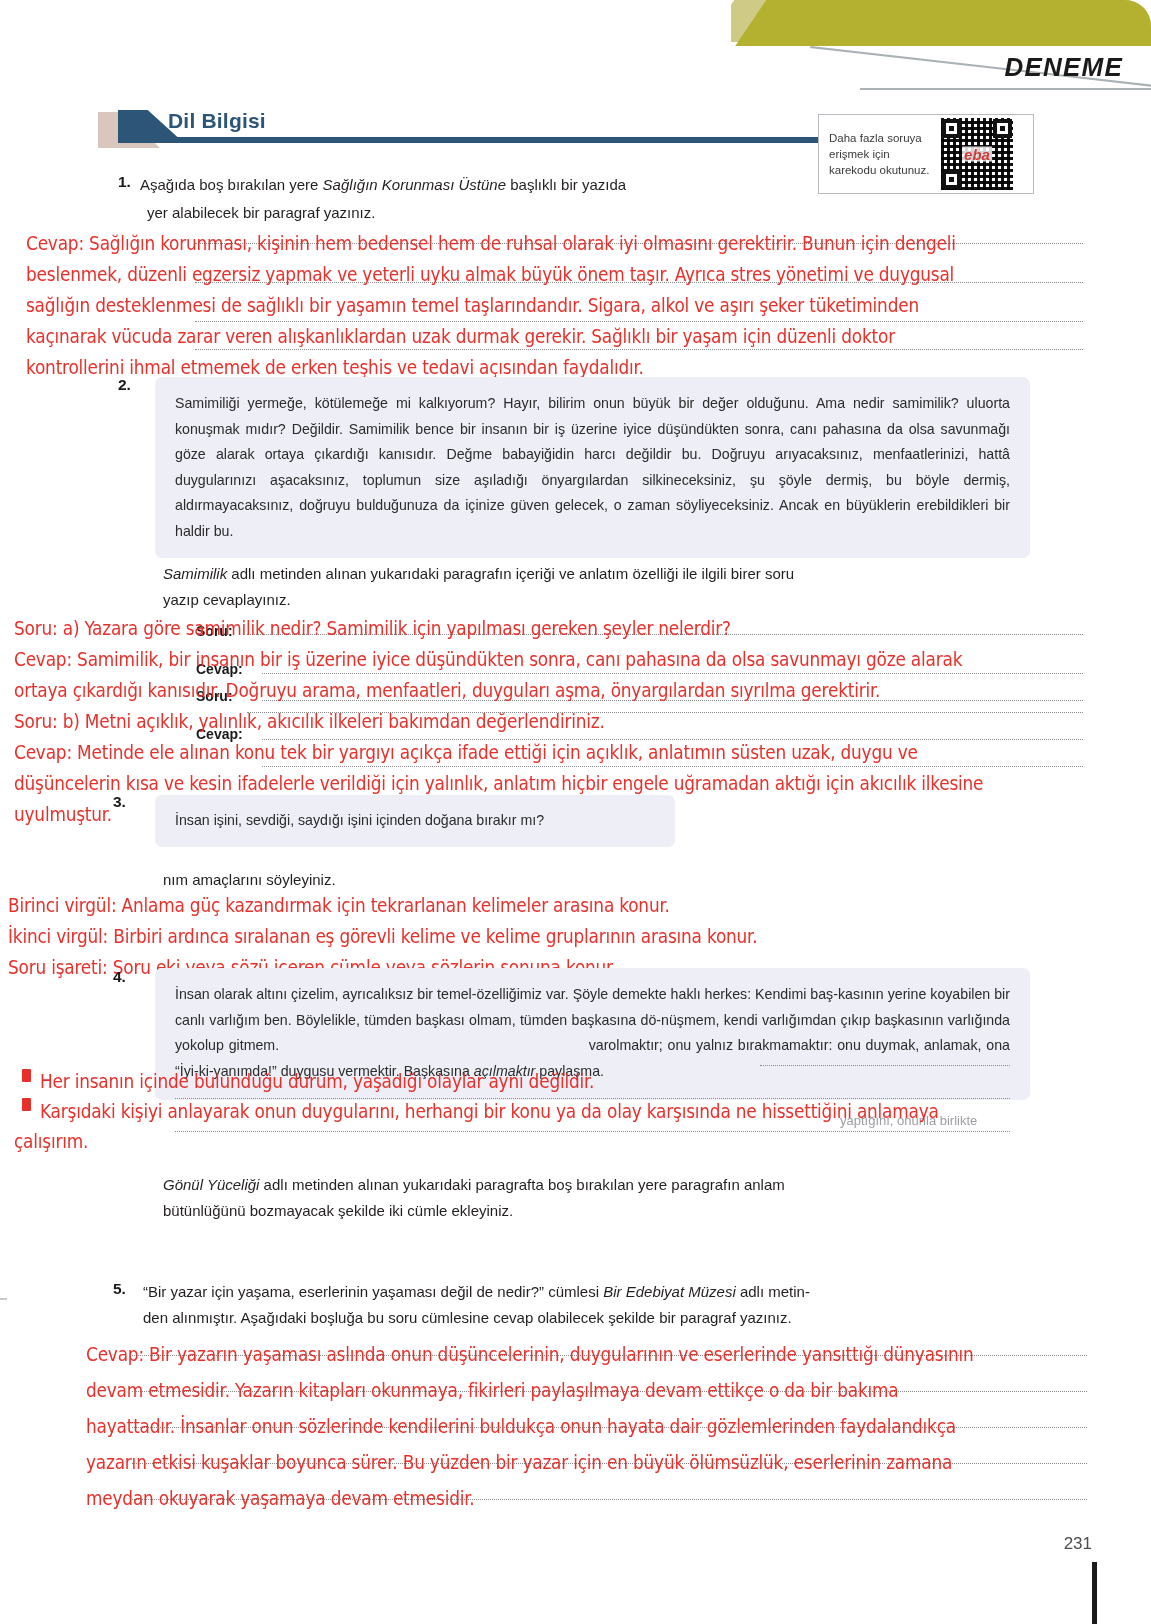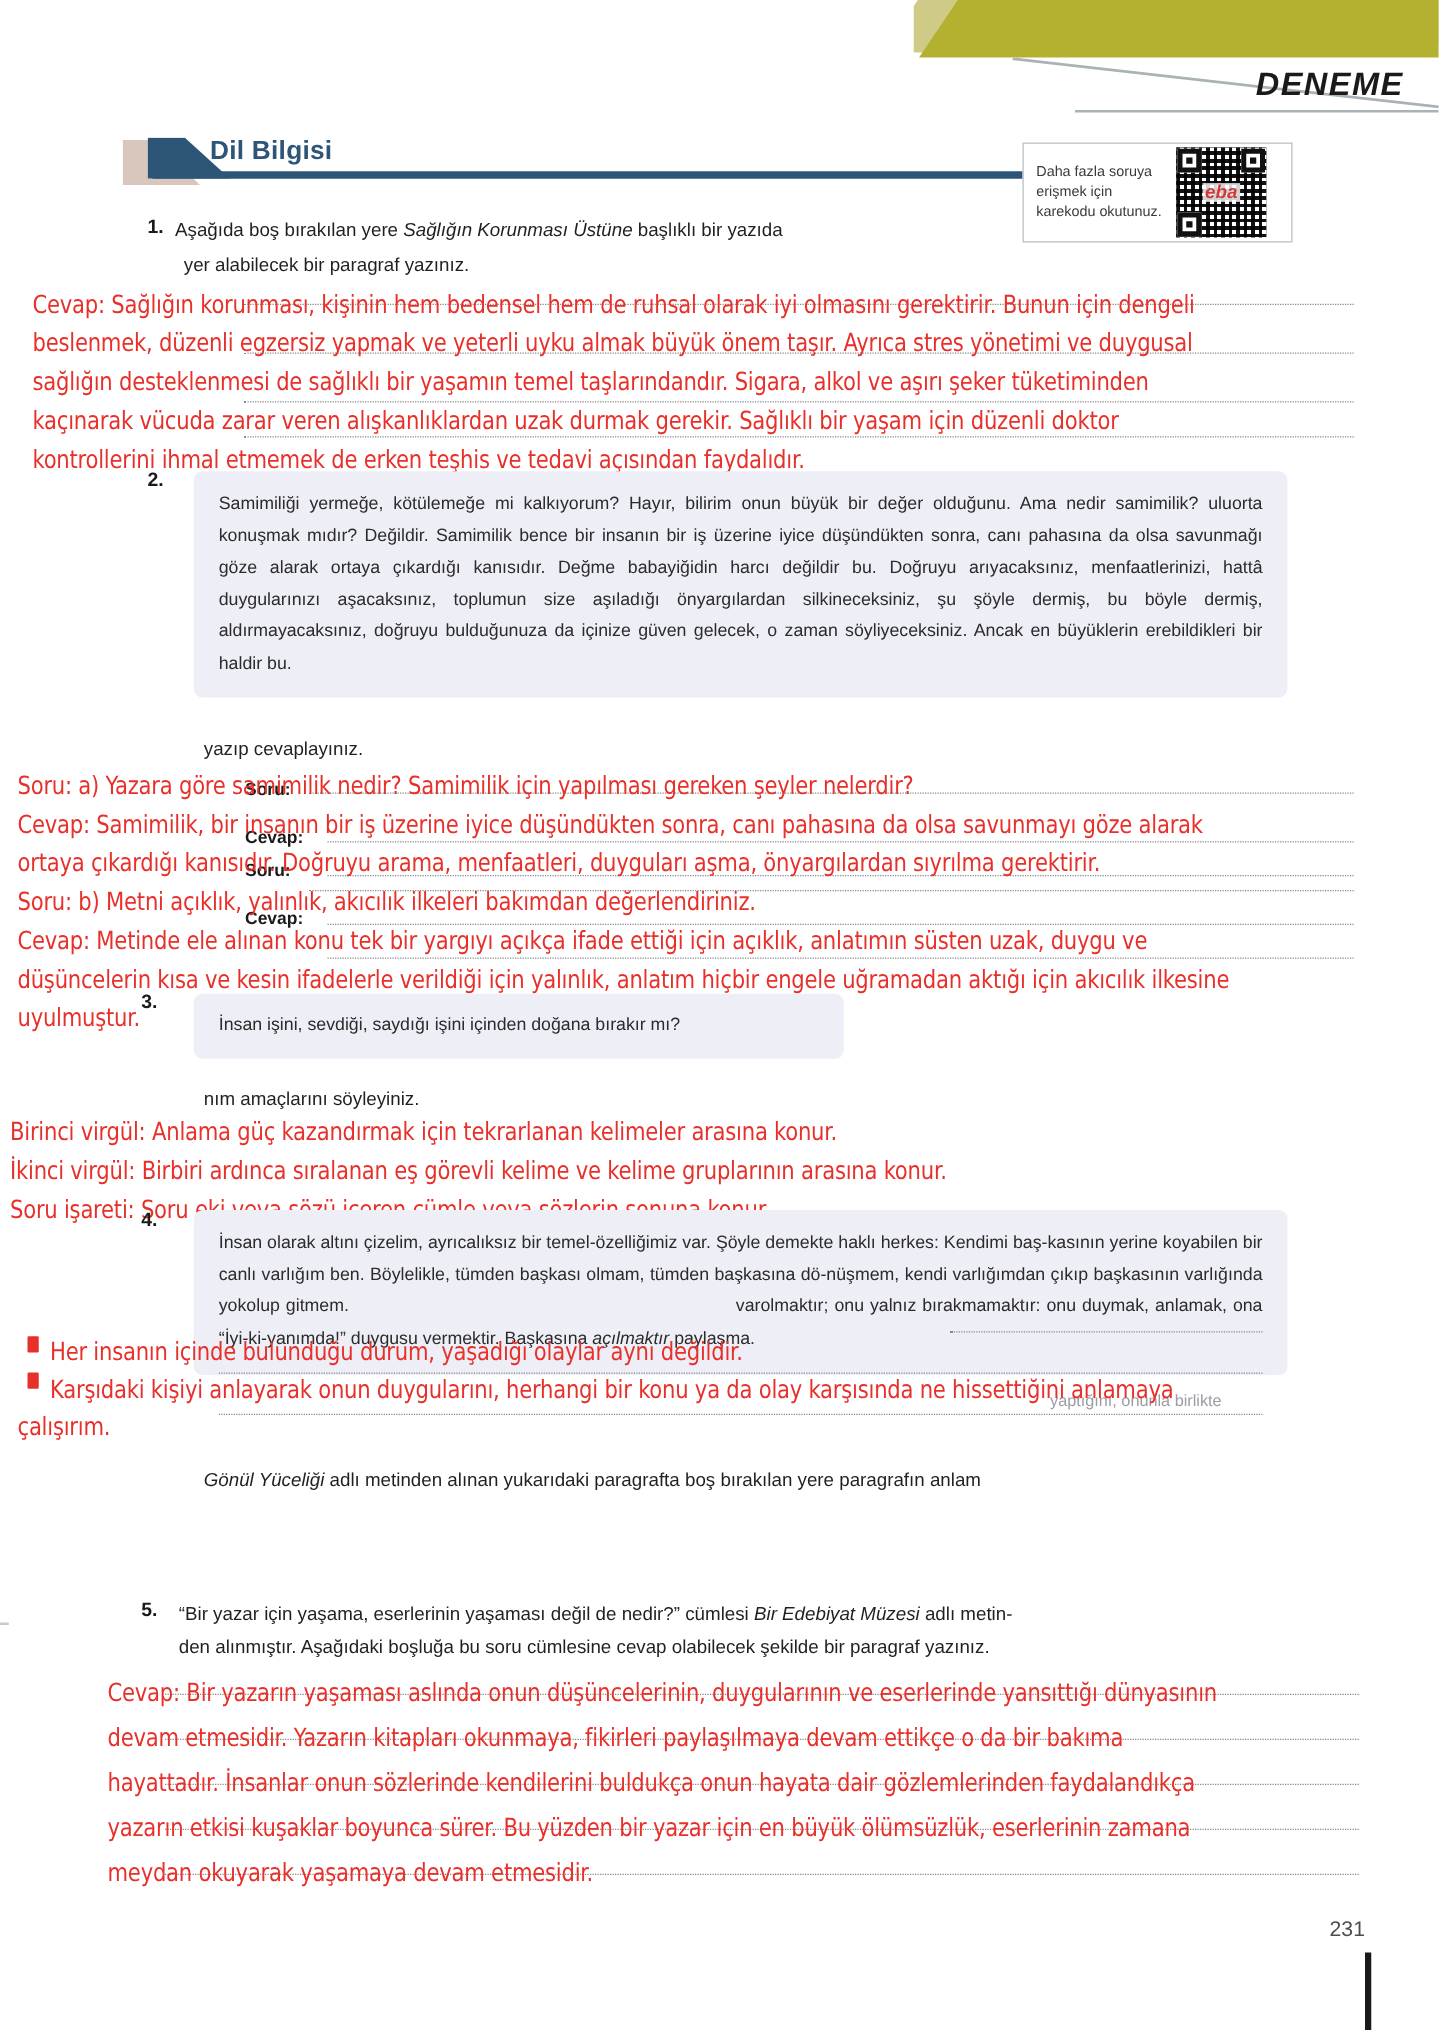--- a/index.html
+++ b/index.html
@@ -10,20 +10,21 @@
     background: #ffffff;
     font-family: "Liberation Sans", sans-serif;
   }
 
   .page {
     position: relative;
     width: 1151px;
     height: 1624px;
     overflow: hidden;
     background: #ffffff;
+    border-radius: 26px;
   }
 
   
   .banner-wrap {
     position: absolute;
     top: 0; right: 0;
     width: 420px; height: 100px;
     overflow: hidden;
     pointer-events: none;
   }
@@ -290,20 +291,23 @@
 
   <div class="ink" style="top:224px; left:26px; width:1110px;">Cevap: Sağlığın korunması, kişinin hem bedensel hem de ruhsal olarak iyi olmasını gerektirir. Bunun için dengeli</div>
   <div class="ink" style="top:255px; left:26px; width:1110px;">beslenmek, düzenli egzersiz yapmak ve yeterli uyku almak büyük önem taşır. Ayrıca stres yönetimi ve duygusal</div>
   <div class="ink" style="top:286px; left:26px; width:1110px;">sağlığın desteklenmesi de sağlıklı bir yaşamın temel taşlarındandır. Sigara, alkol ve aşırı şeker tüketiminden</div>
   <div class="ink" style="top:317px; left:26px; width:1110px;">kaçınarak vücuda zarar veren alışkanlıklardan uzak durmak gerekir. Sağlıklı bir yaşam için düzenli doktor</div>
   <div class="ink" style="top:348px; left:26px; width:1110px;">kontrollerini ihmal etmemek de erken teşhis ve tedavi açısından faydalıdır.</div>
 
   <div class="q-num" style="top:376px; left:118px;">2.</div>
   <div class="passage" style="top:377px; left:155px; width:875px;">Samimiliği yermeğe, kötülemeğe mi kalkıyorum? Hayır, bilirim onun büyük bir değer olduğunu. Ama nedir samimilik? uluorta konuşmak mıdır? Değildir. Samimilik bence bir insanın bir iş üzerine iyice düşündükten sonra, canı pahasına da olsa savunmağı göze alarak ortaya çıkardığı kanısıdır. Değme babayiğidin harcı değildir bu. Doğruyu arıyacaksınız, menfaatlerinizi, hattâ duygularınızı aşacaksınız, toplumun size aşıladığı önyargılardan silkineceksiniz, şu şöyle dermiş, bu böyle dermiş, aldırmayacaksınız, doğruyu bulduğunuza da içinize güven gelecek, o zaman söyliyeceksiniz. Ancak en büyüklerin erebildikleri bir haldir bu.</div>
 
+  <div class="q-text" style="top:561px; left:163px; width:865px;">
+    <span class="ital">Samimilik</span><span> adlı metinden alınan yukarıdaki paragrafın içeriği ve anlatım özelliği ile ilgili birer soru</span>
+  </div>
   <div class="q-text" style="top:587px; left:163px;">yazıp cevaplayınız.</div>
 
   <div class="lbl" style="top:623px; left:196px;">Soru:</div>
   <div class="rule" style="top:634px; left:247px; width:836px;"></div>
   <div class="lbl" style="top:661px; left:196px;">Cevap:</div>
   <div class="rule" style="top:673px; left:262px; width:821px;"></div>
   <div class="rule" style="top:700px; left:262px; width:821px;"></div>
   <div class="lbl" style="top:688px; left:196px;">Soru:</div>
   <div class="rule" style="top:712px; left:247px; width:836px;"></div>
   <div class="lbl" style="top:726px; left:196px;">Cevap:</div>
@@ -343,20 +347,21 @@
 
   <div class="ink-bullet" style="top:1069px; left:22px;"></div>
   <div class="ink" style="top:1062px; left:40px; width:1100px;">Her insanın içinde bulunduğu durum, yaşadığı olaylar aynı değildir.</div>
   <div class="ink-bullet" style="top:1098px; left:22px;"></div>
   <div class="ink" style="top:1092px; left:40px; width:1110px;">Karşıdaki kişiyi anlayarak onun duygularını, herhangi bir konu ya da olay karşısında ne hissettiğini anlamaya</div>
   <div class="ink" style="top:1122px; left:14px; width:1110px;">çalışırım.</div>
 
   <div class="q-text" style="top:1172px; left:163px; width:870px;">
     <span class="ital">Gönül Yüceliği</span><span> adlı metinden alınan yukarıdaki paragrafta boş bırakılan yere paragrafın anlam</span>
   </div>
+  <div class="q-text" style="top:1198px; left:163px;">bütünlüğünü bozmayacak şekilde iki cümle ekleyiniz.</div>
 
   <div class="q-num" style="top:1280px; left:113px;">5.</div>
   <div class="q-text" style="top:1279px; left:143px; width:895px;">
     <span>“Bir yazar için yaşama, eserlerinin yaşaması değil de nedir?” cümlesi </span><span class="ital">Bir Edebiyat Müzesi</span><span> adlı metin-</span>
   </div>
   <div class="q-text" style="top:1305px; left:143px; width:900px;">den alınmıştır. Aşağıdaki boşluğa bu soru cümlesine cevap olabilecek şekilde bir paragraf yazınız.</div>
 
   <div class="rule" style="top:1355px; left:132px; width:955px;"></div>
   <div class="rule" style="top:1391px; left:132px; width:955px;"></div>
   <div class="rule" style="top:1427px; left:132px; width:955px;"></div>

